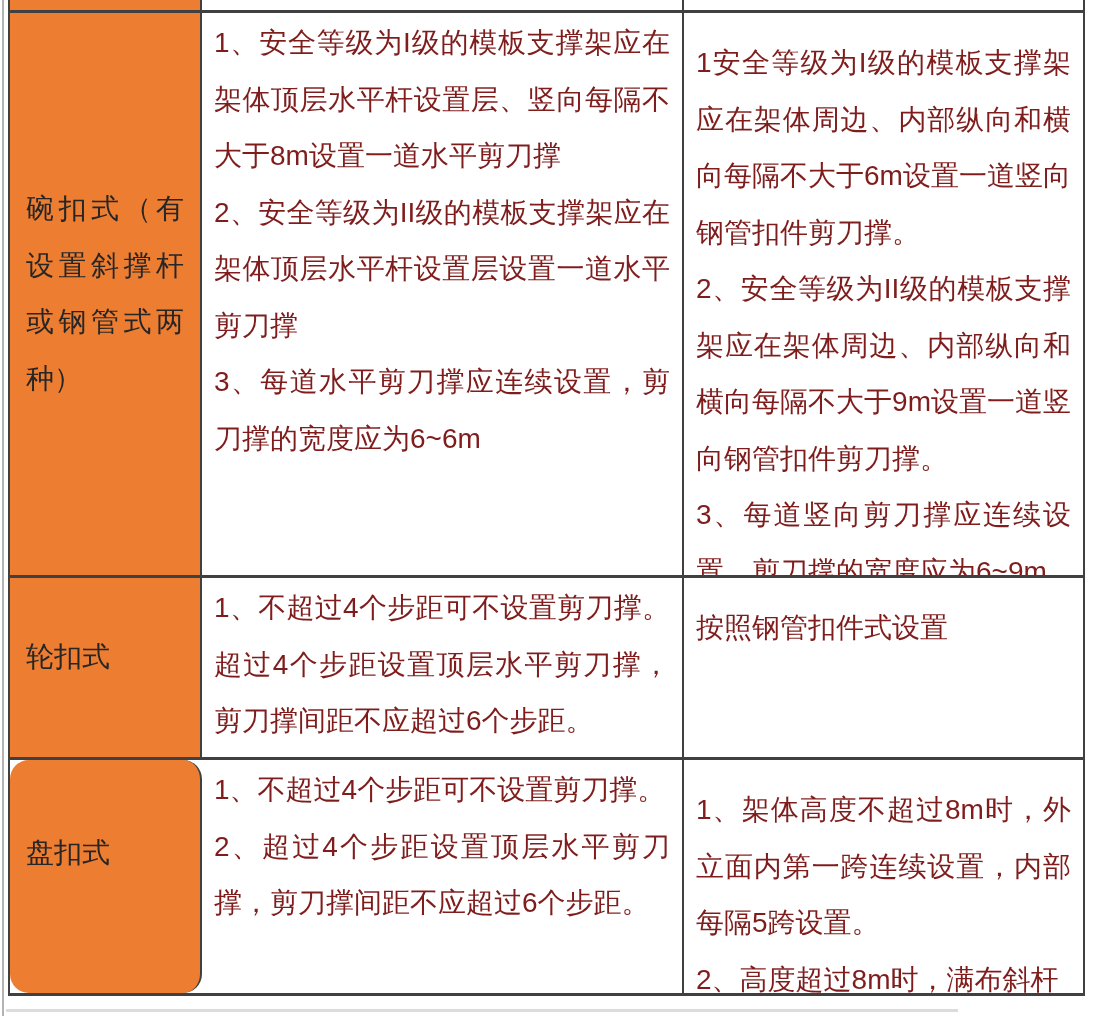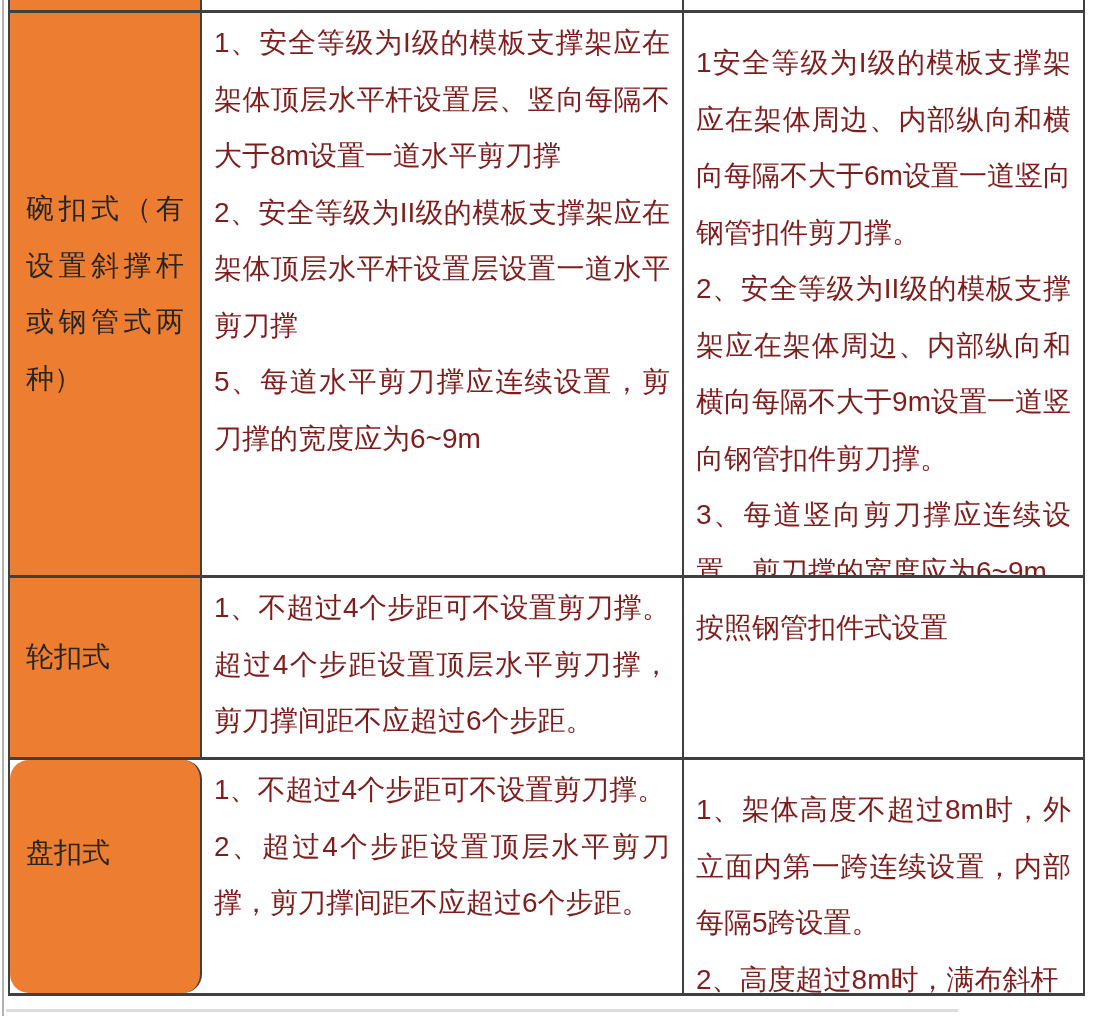--- a/index.html
+++ b/index.html
@@ -75,21 +75,21 @@
   </div>
 
   <div class="t-row row-main">
     <div class="hcell">
       <div class="hcell-text">碗扣式（有设置斜撑杆或钢管式两种）</div>
     </div>
     <div class="c1">
       <div class="cell-body">
         <p>1、安全等级为I级的模板支撑架应在架体顶层水平杆设置层、竖向每隔不大于8m设置一道水平剪刀撑</p>
         <p>2、安全等级为II级的模板支撑架应在架体顶层水平杆设置层设置一道水平剪刀撑</p>
-        <p>5、每道水平剪刀撑应连续设置，剪刀撑的宽度应为6~9m</p>
+        <p>3、每道水平剪刀撑应连续设置，剪刀撑的宽度应为6~6m</p>
       </div>
     </div>
     <div class="c2">
       <div class="cell-body">
         <p>1安全等级为I级的模板支撑架应在架体周边、内部纵向和横向每隔不大于6m设置一道竖向钢管扣件剪刀撑。</p>
         <p>2、安全等级为II级的模板支撑架应在架体周边、内部纵向和横向每隔不大于9m设置一道竖向钢管扣件剪刀撑。</p>
         <p>3、每道竖向剪刀撑应连续设置，剪刀撑的宽度应为6~9m</p>
       </div>
     </div>
   </div>

